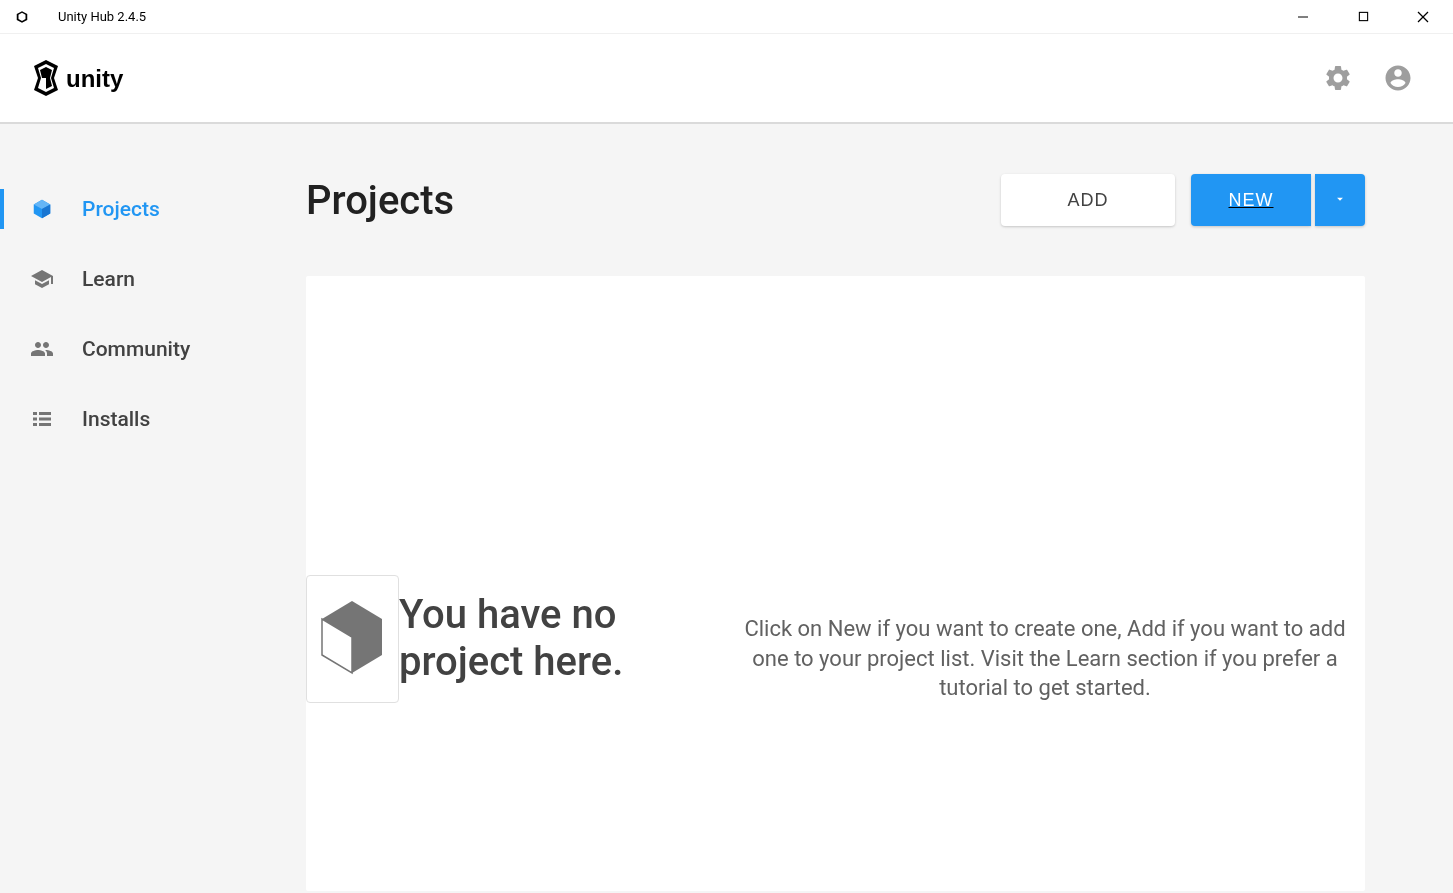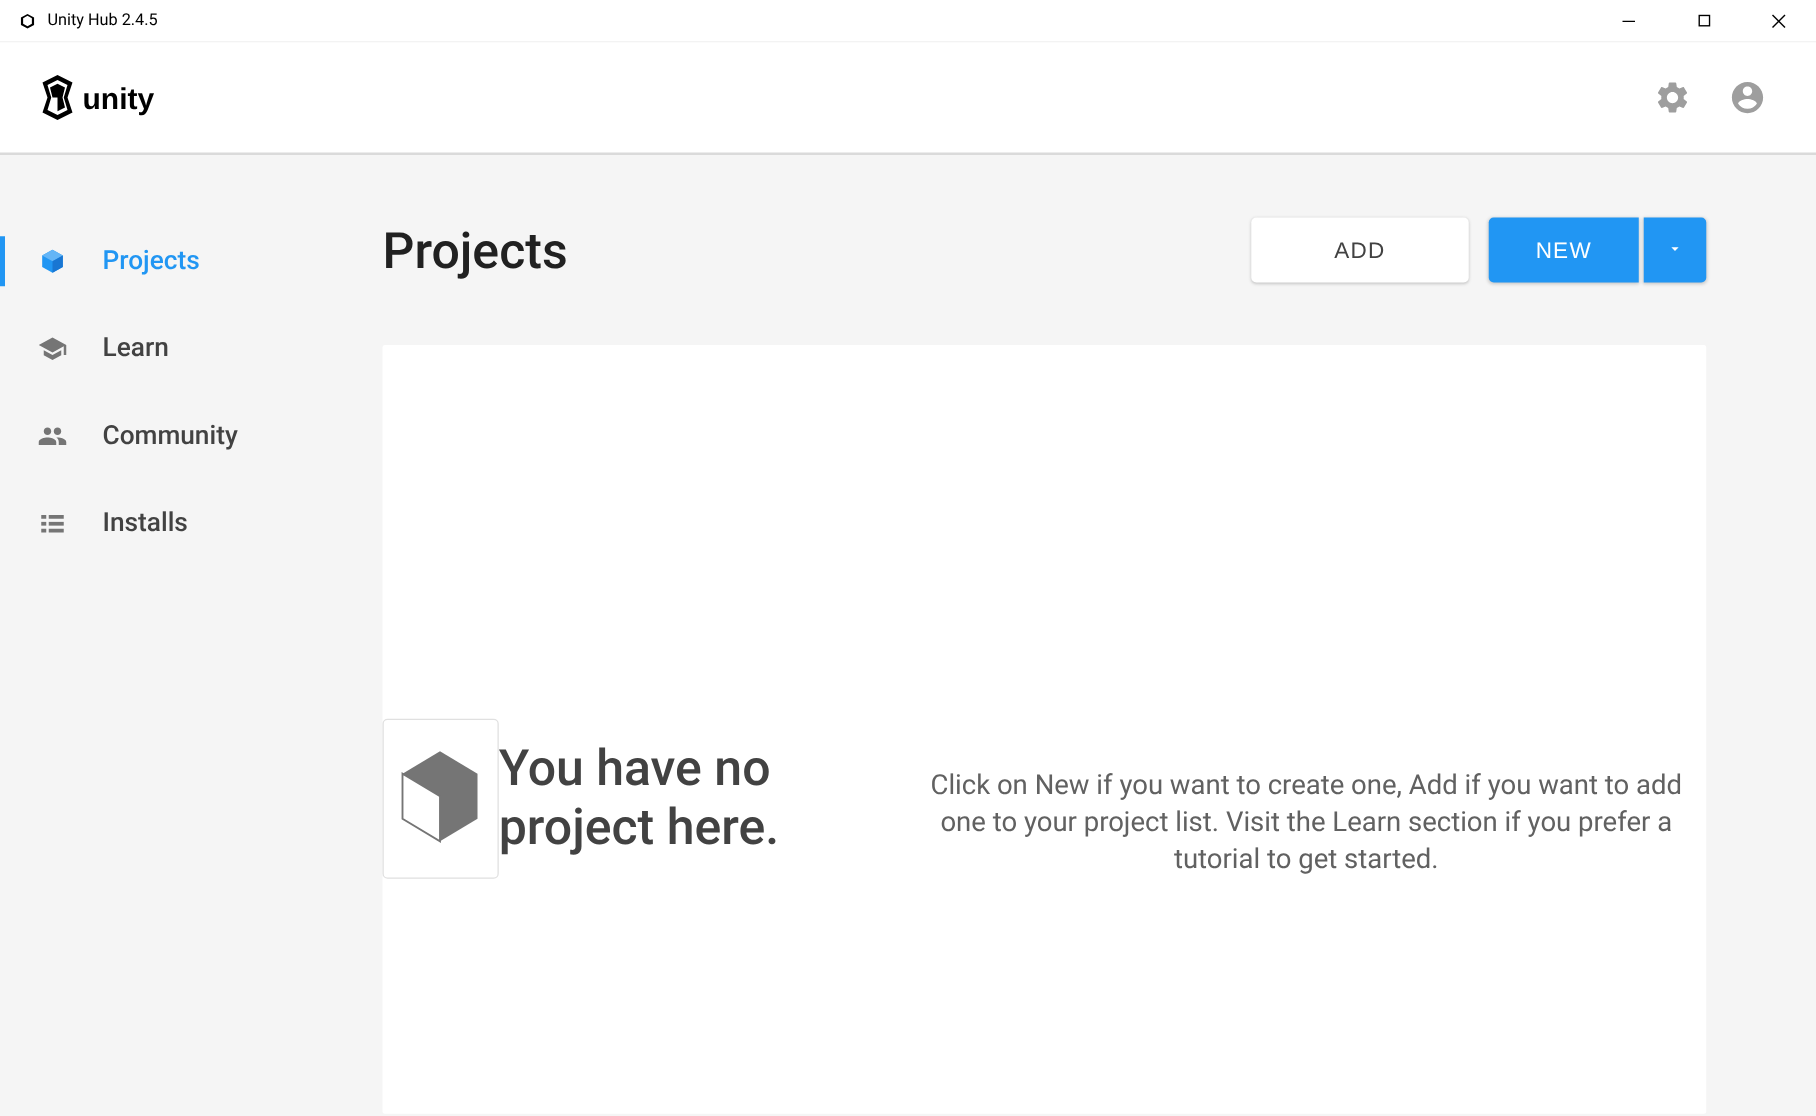--- a/index.html
+++ b/index.html
@@ -19,21 +19,21 @@
       background: #ffffff;
       display: flex;
       align-items: center;
       justify-content: space-between;
       padding: 0 0 0 14px;
       border-bottom: 1px solid #f0f0f0;
     }
     .titlebar-left {
       display: flex;
       align-items: center;
-      gap: 8px;
+      gap: 28px;
     }
     .titlebar-appicon {
       width: 16px;
       height: 16px;
       display: flex;
       align-items: center;
       justify-content: center;
     }
     .titlebar-title {
       font-size: 13px;
@@ -154,20 +154,21 @@
       border: none;
     }
     .btn-add {
       width: 174px;
       background: #ffffff;
       color: #424242;
       box-shadow: 0 1px 3px rgba(0,0,0,0.12), 0 1px 2px rgba(0,0,0,0.08);
     }
     .btn-new-group {
       display: flex;
+      text-decoration: underline;
     }
     .btn-new {
       width: 120px;
       background: #2196f3;
       color: #ffffff;
       border-radius: 4px 0 0 4px;
       box-shadow: 0 1px 3px rgba(0,0,0,0.2);
     }
     .btn-new-dropdown {
       width: 50px;

